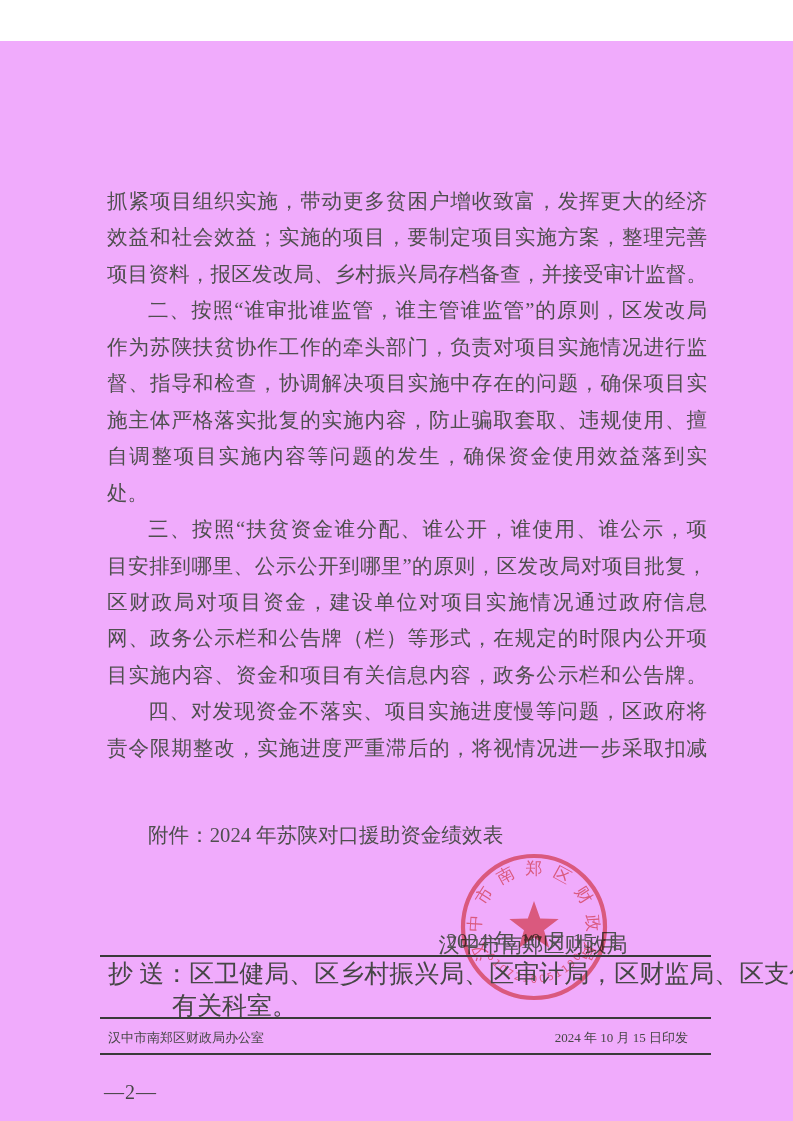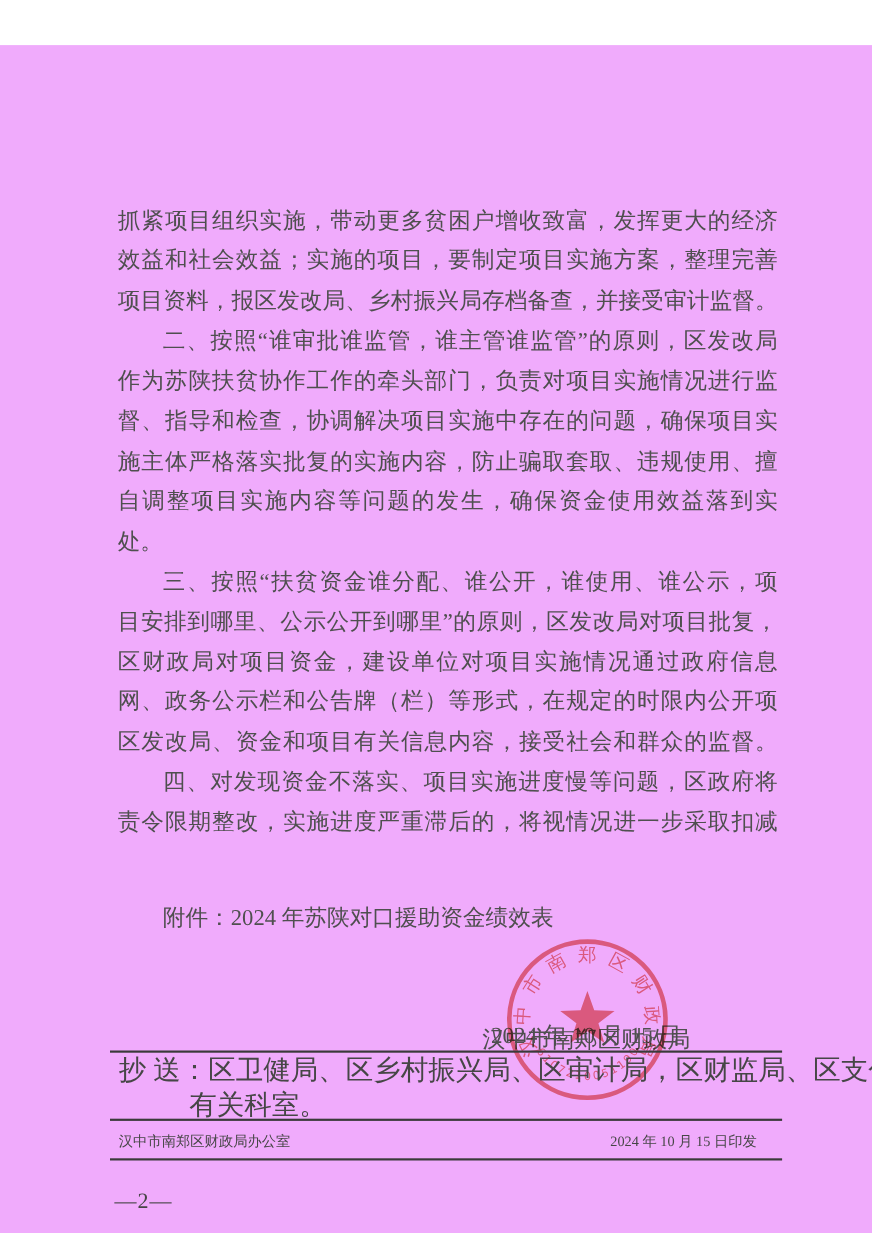--- a/index.html
+++ b/index.html
@@ -151,21 +151,21 @@
       <div class="bline indent">二、按照“谁审批谁监管，谁主管谁监管”的原则，区发改局</div>
       <div class="bline">作为苏陕扶贫协作工作的牵头部门，负责对项目实施情况进行监</div>
       <div class="bline">督、指导和检查，协调解决项目实施中存在的问题，确保项目实</div>
       <div class="bline">施主体严格落实批复的实施内容，防止骗取套取、违规使用、擅</div>
       <div class="bline">自调整项目实施内容等问题的发生，确保资金使用效益落到实</div>
       <div class="bline nojust">处。</div>
       <div class="bline indent">三、按照“扶贫资金谁分配、谁公开，谁使用、谁公示，项</div>
       <div class="bline">目安排到哪里、公示公开到哪里”的原则，区发改局对项目批复，</div>
       <div class="bline">区财政局对项目资金，建设单位对项目实施情况通过政府信息</div>
       <div class="bline">网、政务公示栏和公告牌（栏）等形式，在规定的时限内公开项</div>
-      <div class="bline">区发改局、资金和项目有关信息内容，接受社会和群众的监督。</div>
+      <div class="bline">目实施内容、资金和项目有关信息内容，政务公示栏和公告牌。</div>
       <div class="bline indent">四、对发现资金不落实、项目实施进度慢等问题，区政府将</div>
       <div class="bline">责令限期整改，实施进度严重滞后的，将视情况进一步采取扣减</div>
     </div>
 
   <div class="attachment">附件：2024 年苏陕对口援助资金绩效表</div>
 
   <div class="sig-org">汉中市南郑区财政局</div>
   <div class="sig-date">2024 年 10 月 15 日</div>
 
   <svg class="seal" viewBox="0 0 160 160">

